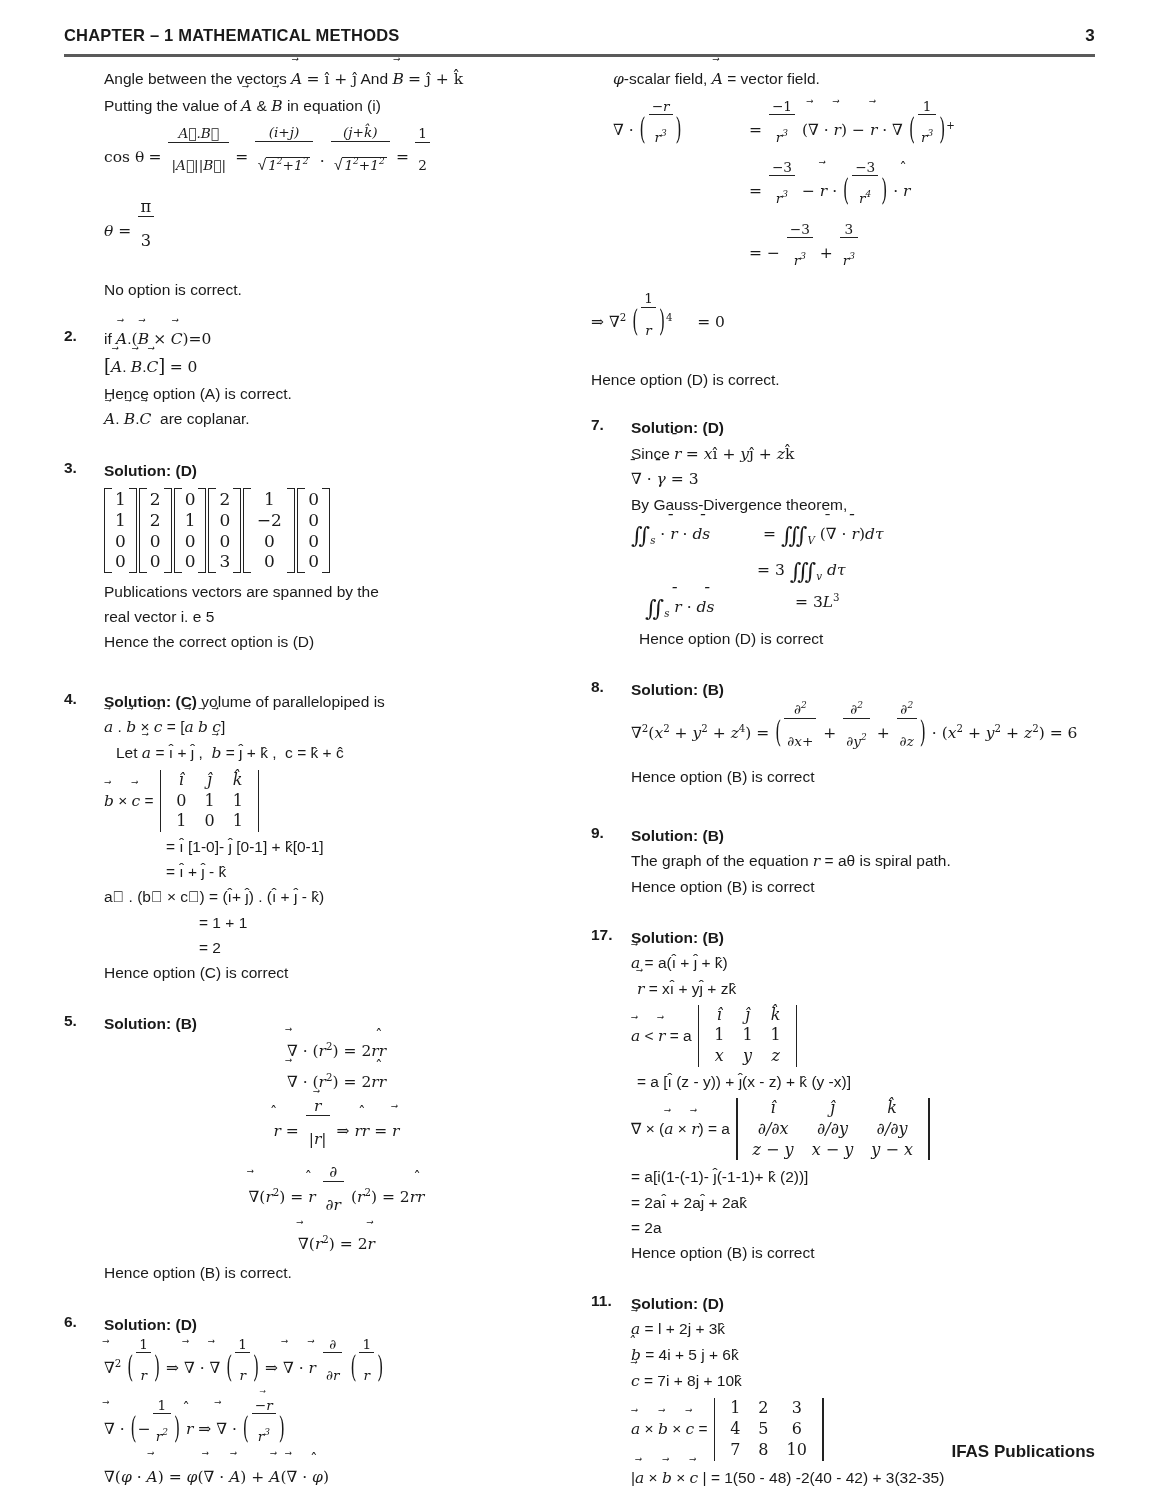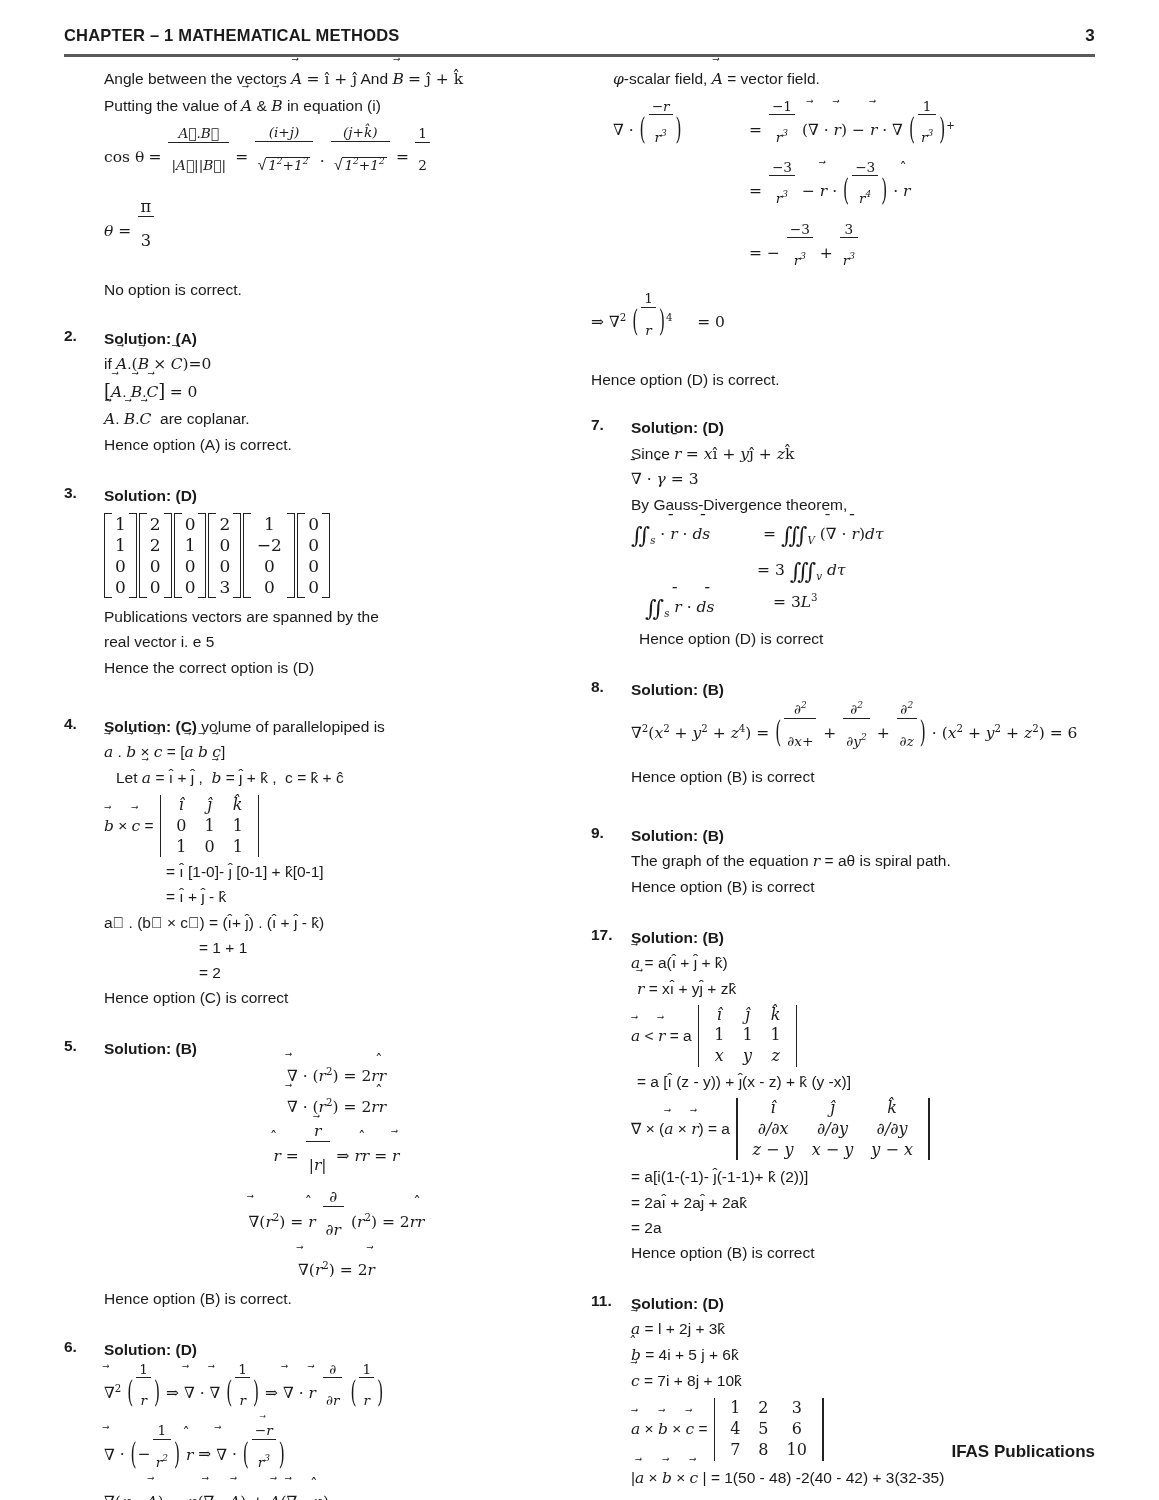--- a/index.html
+++ b/index.html
@@ -278,34 +278,30 @@
         </div>
 
         <div class="line" style="margin-top:12px">No option is correct.</div>
       </div>
 
       <div class="gap-md"></div>
 
       <div class="sol">
         <div class="sol-num">2.</div>
         <div class="sol-body">
-          <div class="sol-head">
-            <span>Solution:</span>
-            <span>(A)</span>
-          </div>
           <div class="line">
             if <span class="mi acc"><span class="bar">⃗</span>A</span>.<span class="math">(</span><span class="mi acc"><span class="bar">⃗</span>B</span> <span class="math">×</span> <span class="mi acc"><span class="bar">⃗</span>C</span><span class="math">)=0</span>
           </div>
           <div class="line">
             <span class="math" style="font-size:1.15em">[</span><span class="mi acc"><span class="bar">⃗</span>A</span>. <span class="mi acc"><span class="bar">⃗</span>B</span>.<span class="mi acc"><span class="bar">⃗</span>C</span><span class="math" style="font-size:1.15em">]</span> <span class="math">= 0</span>
           </div>
+          <div class="line">Hence option (A) is correct.</div>
           <div class="line">
             <span class="mi acc"><span class="bar">⃗</span>A</span>. <span class="mi acc"><span class="bar">⃗</span>B</span>.<span class="mi acc"><span class="bar">⃗</span>C</span>&nbsp; are coplanar.
           </div>
-          <div class="line">Hence option (A) is correct.</div>
         </div>
       </div>
 
       <div class="gap-md"></div>
 
       <div class="sol">
         <div class="sol-num">3.</div>
         <div class="sol-body">
           <div class="sol-head">
             <span>Solution:</span>
@@ -584,21 +580,21 @@
             </div>
           </div>
 
           <div style="display:flex;">
             <div style="width:126px"></div>
             <div class="math">
               = 3 <span class="intg">∭</span><sub class="s mi">v</sub> <span class="mi">dτ</span>
             </div>
           </div>
 
-          <div style="display:flex;gap:2px">
+          <div style="display:flex;gap:24px">
             <div class="math" style="width:126px;padding-left:14px">
               <span class="intg">∬</span><sub class="s mi">s</sub> <span class="mi acc"><span class="bar">̄</span>r</span> · <span class="mi">d</span><span class="mi acc"><span class="bar">̄</span>s</span>
             </div>
             <div class="math">
               = 3<span class="mi">L</span><sup class="s">3</sup>
             </div>
           </div>
 
           <div class="line" style="padding-left:8px">Hence option (D) is correct</div>
         </div>

